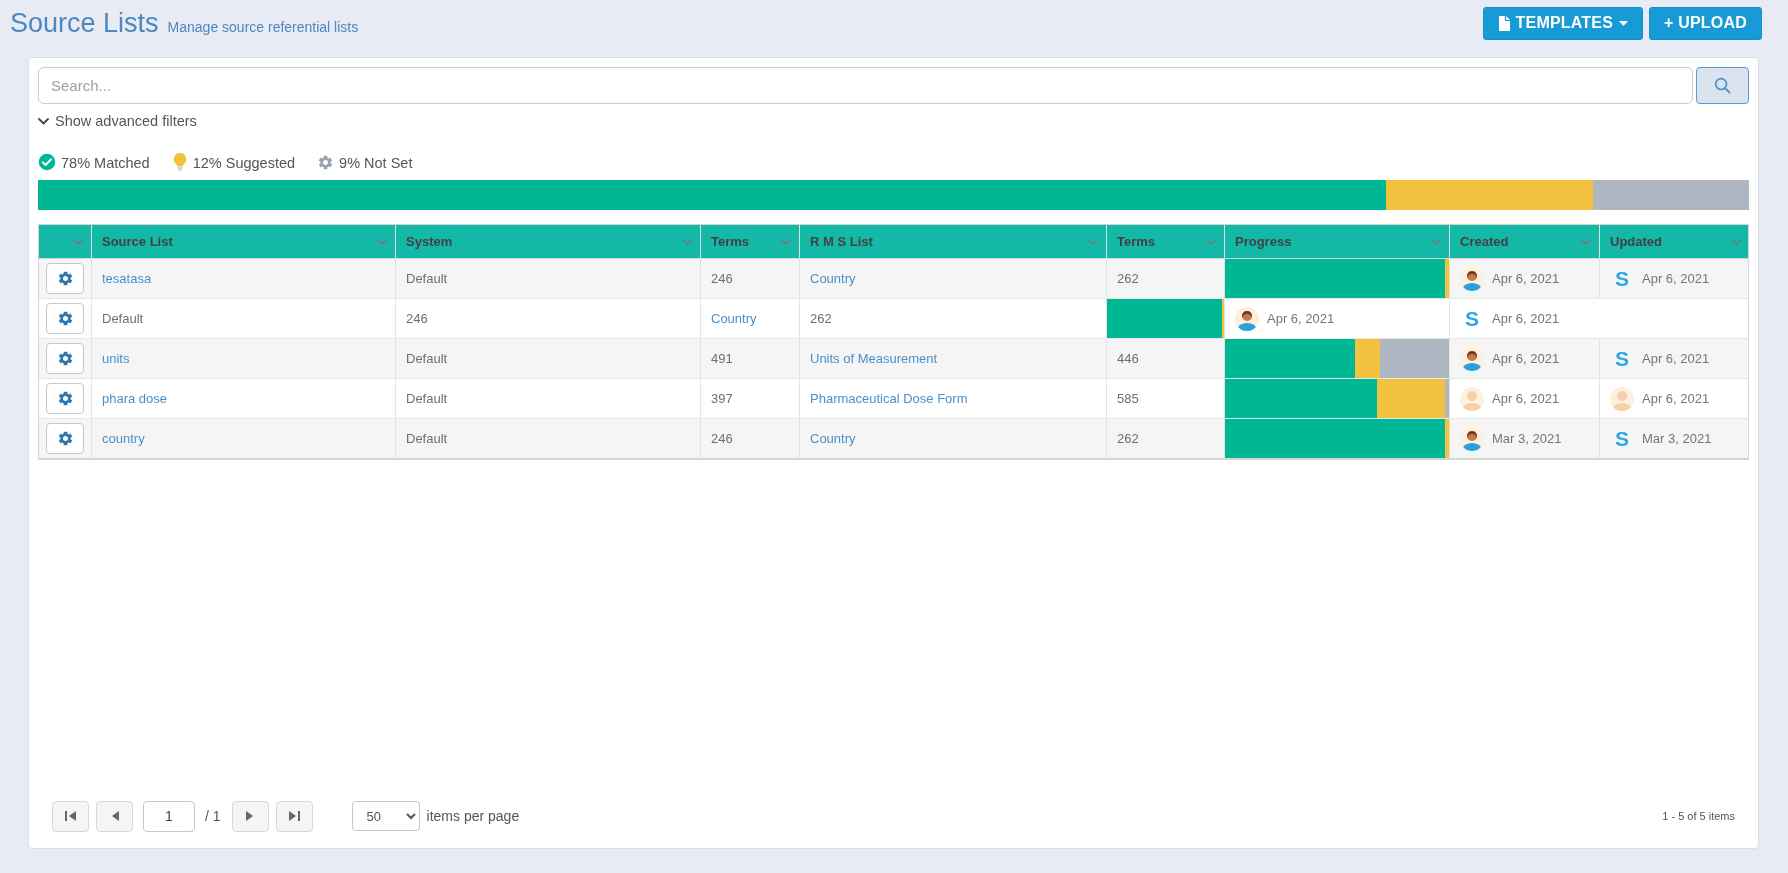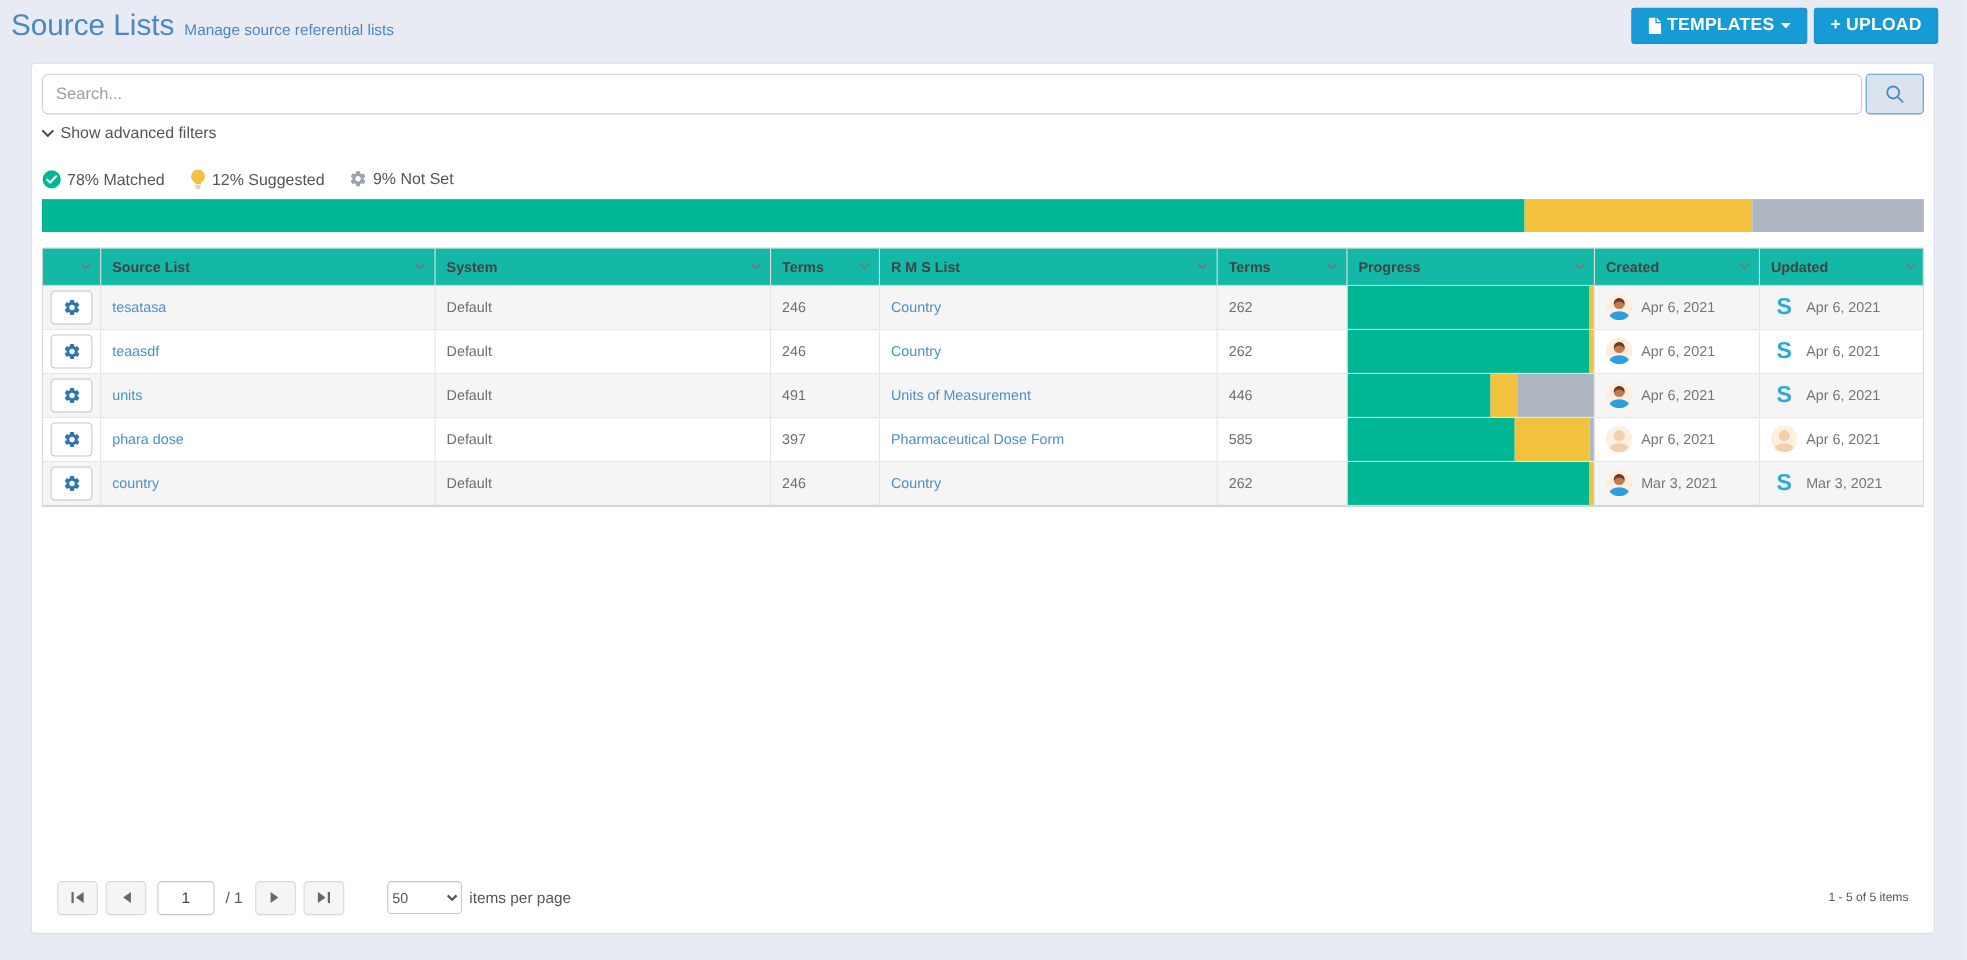--- a/index.html
+++ b/index.html
@@ -134,21 +134,21 @@
     display:flex; align-items:center; justify-content:center; cursor:pointer;
   }
   .page-input {
     width:52px; height:31px; border:1px solid #c6c6c6; border-radius:4px;
     text-align:center; font-size:14px; color:#444; margin:0 3px;
     font-family:"Liberation Sans", sans-serif;
   }
   .of-label { margin-right:4px; }
   .size-select {
     margin-left:32px; width:68px; height:30px; border:1px solid #c6c6c6; border-radius:4px;
-    font-size:13px; color:#555; background:#fff;
+    font-size:13px; color:#555; padding-left:10px; background:#fff;
     font-family:"Liberation Sans", sans-serif;
   }
   .range-label { margin-left:auto; font-size:11px; color:#555; }
 </style>
 </head>
 <body>
 
 <div class="top-header">
   <div class="title-wrap">
     <span class="page-title">Source Lists</span>
@@ -350,23 +350,20 @@
     <div class="tr">
       <div class="td td-gear">
           <button class="gear-btn">
             <span style="display:flex">
               <svg width="17" height="17" viewBox="0 0 24 24">
                 <path fill="#2d77ae" d="M19.14 12.94c.04-.3.06-.61.06-.94 0-.32-.02-.64-.07-.94l2.03-1.58c.18-.14.23-.41.12-.61l-1.92-3.32c-.12-.22-.37-.29-.59-.22l-2.39.96c-.5-.38-1.03-.7-1.62-.94l-.36-2.54c-.04-.24-.24-.41-.48-.41h-3.84c-.24 0-.43.17-.47.41l-.36 2.54c-.59.24-1.13.57-1.62.94l-2.39-.96c-.22-.08-.47 0-.59.22L2.74 8.87c-.12.21-.08.47.12.61l2.03 1.58c-.05.3-.09.63-.09.94s.02.64.07.94l-2.03 1.58c-.18.14-.23.41-.12.61l1.92 3.32c.12.22.37.29.59.22l2.39-.96c.5.38 1.03.7 1.62.94l.36 2.54c.05.24.24.41.48.41h3.84c.24 0 .44-.17.47-.41l.36-2.54c.59-.24 1.13-.56 1.62-.94l2.39.96c.22.08.47 0 .59-.22l1.92-3.32c.12-.22.07-.47-.12-.61l-2.01-1.58zM12 15.6c-1.98 0-3.6-1.62-3.6-3.6s1.62-3.6 3.6-3.6 3.6 1.62 3.6 3.6-1.62 3.6-3.6 3.6z"></path>
               </svg>
             </span>
           </button>
         </div>
-      <div class="td">
-          <a class="link">teaasdf</a>
-        </div>
       <div class="td muted">Default</div>
       <div class="td muted">246</div>
       <div class="td">
           <a class="link">Country</a>
         </div>
       <div class="td muted">262</div>
       <div class="td td-progress">
           <div class="pbar">
             <span class="seg seg-g" style="width: 98%;"></span>
             <span class="seg seg-y" style="width: 2%;"></span>

